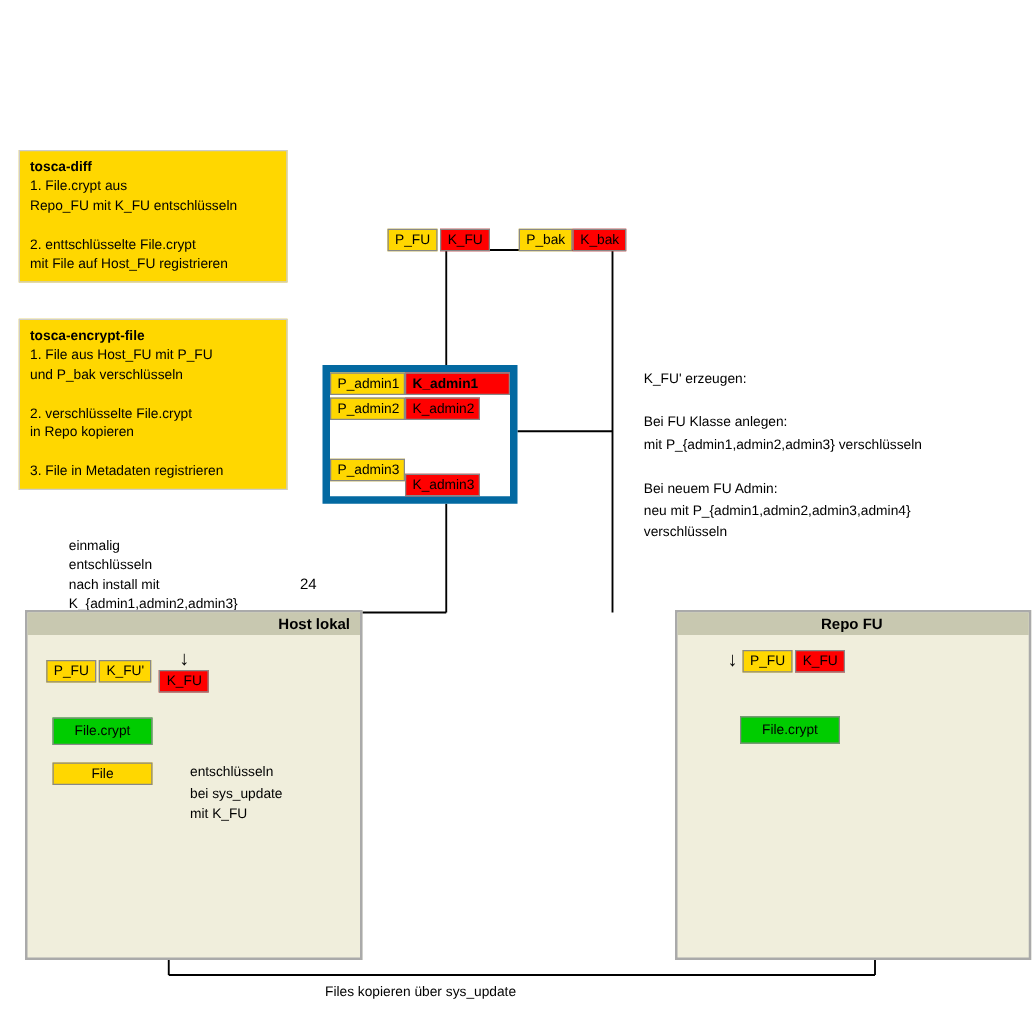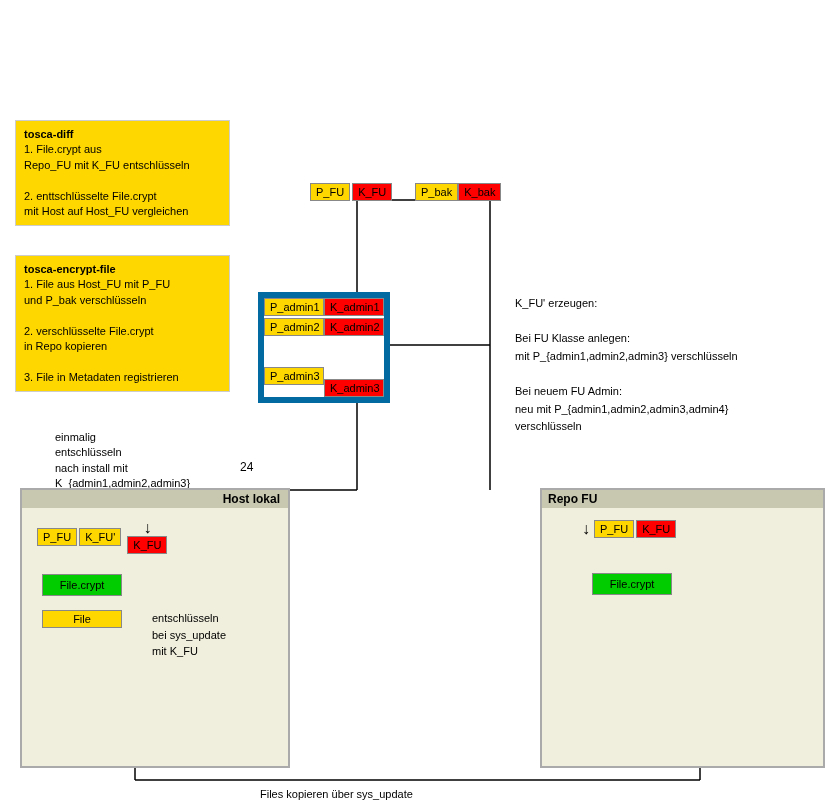--- a/index.html
+++ b/index.html
@@ -112,21 +112,21 @@
       </marker>
     </defs>
   </svg>
 
   <div class="yellow-note" style="left:15px; top:120px; width:215px;">
     <div style="font-weight:bold;">tosca-diff</div>
     <div>1. File.crypt aus</div>
     <div>Repo_FU mit K_FU entschlüsseln</div>
     <br>
     <div>2. enttschlüsselte File.crypt</div>
-    <div>mit Host auf Host_FU vergleichen</div>
+    <div>mit File auf Host_FU registrieren</div>
   </div>
 
   <div class="yellow-note" style="left:15px; top:255px; width:215px;">
     <div style="font-weight:bold;">tosca-encrypt-file</div>
     <div>1. File aus Host_FU mit P_FU</div>
     <div>und P_bak verschlüsseln</div>
     <br>
     <div>2. verschlüsselte File.crypt</div>
     <div>in Repo kopieren</div>
     <br>
@@ -139,21 +139,21 @@
   </div>
 
   <div style="position:absolute; left:415px; top:183px; display:flex; gap:0px; align-items:center;">
     <div class="yellow-box">P_bak</div>
     <div class="red-box">K_bak</div>
   </div>
 
   <div style="position:absolute; left:258px; top:292px; border:6px solid #0369a1; background:#fff; padding:0;">
     <div class="admin-row" style="margin-bottom:2px;">
       <div class="yellow-box" style="width:60px;">P_admin1</div>
-      <div class="red-box" style="width:60px;">K_admin1</div>
+      <div class="red-box" style="width:84px;font-weight:bold;">K_admin1</div>
     </div>
     <div class="admin-row" style="margin-bottom:18px;text-align:center;">
       <div class="yellow-box" style="width:60px;">P_admin2</div>
       <div class="red-box" style="width:60px;">K_admin2</div>
     </div>
     <div class="admin-row">
       <div class="yellow-box" style="width:60px;">P_admin3</div>
       <div class="red-box" style="width:60px;margin-top:25px;">K_admin3</div>
     </div>
   </div>
@@ -200,21 +200,21 @@
     </div>
 
     <div class="label-text" style="left:130px; top:120px; line-height:1.5;">
       <div>entschlüsseln</div>
       <div>bei sys_update</div>
       <div>mit K_FU</div>
     </div>
   </div>
 
   <div class="host-box" style="left:530px; top:488px; width:285px; height:280px;">
-    <div class="host-title" style="text-align:left; padding-right:8px;">Repo FU</div>
+    <div class="host-title" style="text-align:center; padding-right:8px;">Repo FU</div>
 
     <div style="display:flex; align-items:center; gap:2px; margin:12px 0 0 40px;">
 
       <div style="display:flex; flex-direction:column; align-items:center; margin-right:2px;">
         <div style="font-size:16px; line-height:1;">↓</div>
       </div>
       <div class="yellow-box">P_FU</div>
       <div class="red-box">K_FU</div>
     </div>
 

